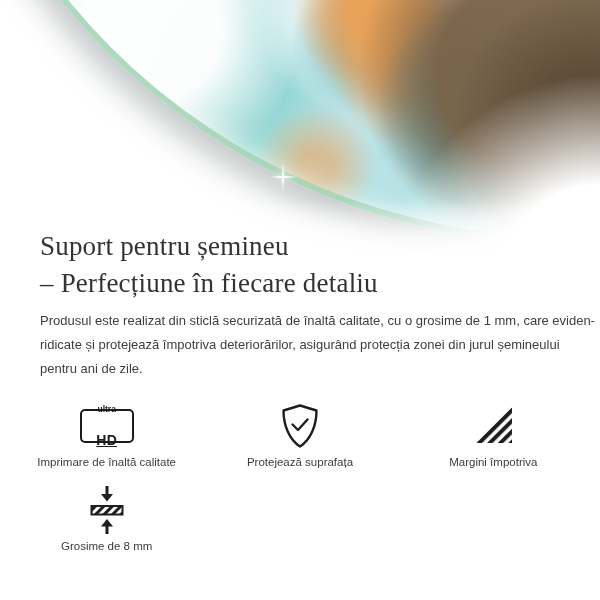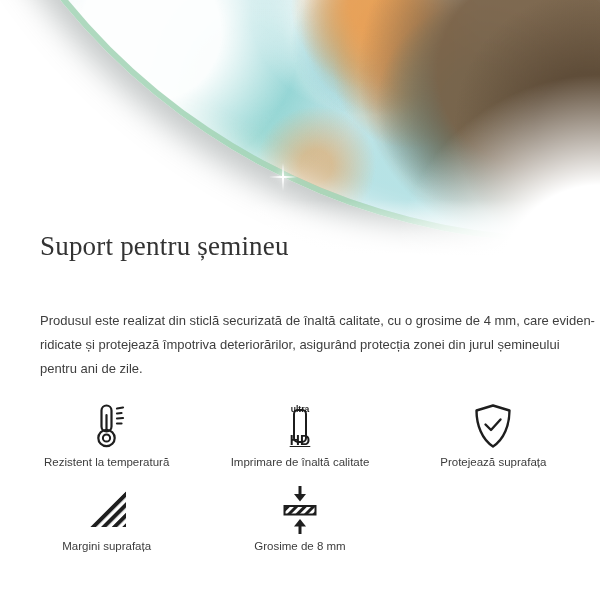--- a/index.html
+++ b/index.html
@@ -53,65 +53,51 @@
   .desc span{display:block;white-space:nowrap;}
   
   .features{
     position:absolute;left:10px;top:402px;width:580px;
     display:grid;grid-template-columns:repeat(3,1fr);row-gap:18px;
   }
   .cell{display:flex;flex-direction:column;align-items:center;}
   .icon-box{height:48px;display:flex;align-items:center;justify-content:center;margin-bottom:6px;}
   .label{font-size:11.5px;color:#3c3c3c;}
   .uhd{
-    width:14px;height:34px;box-sizing:border-box;border:2.5px solid #1c1c1c;border-radius:5px;
+    width:54px;height:34px;box-sizing:border-box;border:2.5px solid #1c1c1c;border-radius:5px;
     display:flex;flex-direction:column;align-items:center;justify-content:center;line-height:1;color:#1c1c1c;
   }
   .uhd .small{font-size:8.5px;font-weight:600;}
   .uhd .big{font-size:14px;font-weight:700;margin-top:19px;letter-spacing:.2px;text-decoration:underline;}
   svg{display:block;}
 </style>
 </head>
 <body>
 
 <div class="page">
 
   <div class="hero">
     <div class="disc"></div>
     <div class="sparkle"></div>
     <div class="hero-fade"></div>
   </div>
 
   <h1 class="heading">
     <span>Suport pentru șemineu</span>
+    <span>– Perfecțiune în fiecare detaliu</span>
   </h1>
 
   <div class="desc">
-    <span>Produsul este realizat din sticlă securizată de înaltă calitate, cu o grosime de 4 mm, care eviden-</span>
+    <span>Produsul este realizat din sticlă securizată de înaltă calitate, cu o grosime de 1 mm, care eviden-</span>
     <span>ridicate și protejează împotriva deteriorărilor, asigurând protecția zonei din jurul șemineului</span>
     <span>pentru ani de zile.</span>
   </div>
 
   <div class="features">
 
-    <div class="cell">
-      <div class="icon-box">
-        <svg width="36" height="46" viewBox="0 0 36 46" fill="none" stroke="#1e1e1e" stroke-width="2.2" stroke-linecap="round" stroke-linejoin="round">
-          <rect x="12.5" y="2.5" width="10" height="26" rx="5"></rect>
-          <circle cx="17.5" cy="35" r="8.2"></circle>
-          <circle cx="17.5" cy="35" r="3.6" stroke-width="2"></circle>
-          <line x1="17.5" y1="12" x2="17.5" y2="27"></line>
-          <line x1="28" y1="5.5" x2="34" y2="4.5"></line>
-          <line x1="28" y1="10.5" x2="32.5" y2="10"></line>
-          <line x1="28" y1="15.5" x2="34" y2="15"></line>
-          <line x1="28" y1="20.5" x2="32.5" y2="20.5"></line>
-        </svg>
-      </div>
-      <div class="label">Rezistent la temperatură</div>
-    </div>
 
     <div class="cell">
       <div class="icon-box">
         <div class="uhd">
           <span class="small">ultra</span>
           <span class="big">HD</span>
         </div>
       </div>
       <div class="label">Imprimare de înaltă calitate</div>
     </div>
@@ -131,21 +117,21 @@
       <div class="icon-box">
         <svg width="44" height="40" viewBox="0 0 44 40">
           <defs>
             <pattern id="stripesA" width="7.5" height="7.5" patternUnits="userSpaceOnUse" patternTransform="rotate(45)">
               <rect width="4" height="7.5" fill="#1e1e1e"></rect>
             </pattern>
           </defs>
           <path d="M3,37 L41,37 L41,1 Z" fill="url(#stripesA)"></path>
         </svg>
       </div>
-      <div class="label">Margini suprafața</div>
+      <div class="label">Margini împotriva</div>
     </div>
 
     <div class="cell">
       <div class="icon-box">
         <svg width="36" height="50" viewBox="0 0 36 50">
           <defs>
             <pattern id="stripesB" width="6" height="6" patternUnits="userSpaceOnUse" patternTransform="rotate(45)">
               <rect width="3" height="6" fill="#1e1e1e"></rect>
             </pattern>
           </defs>

